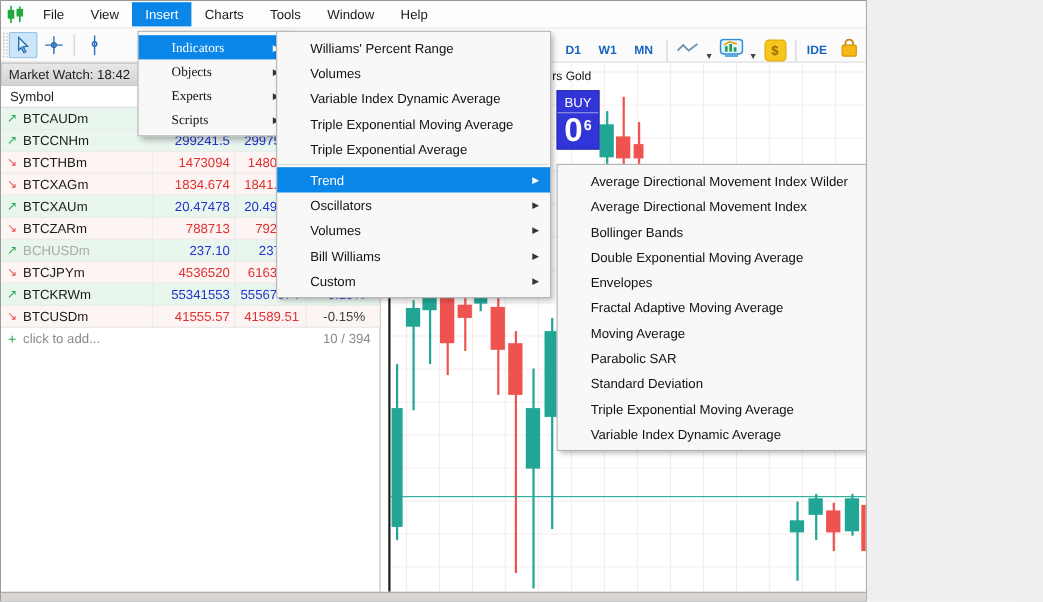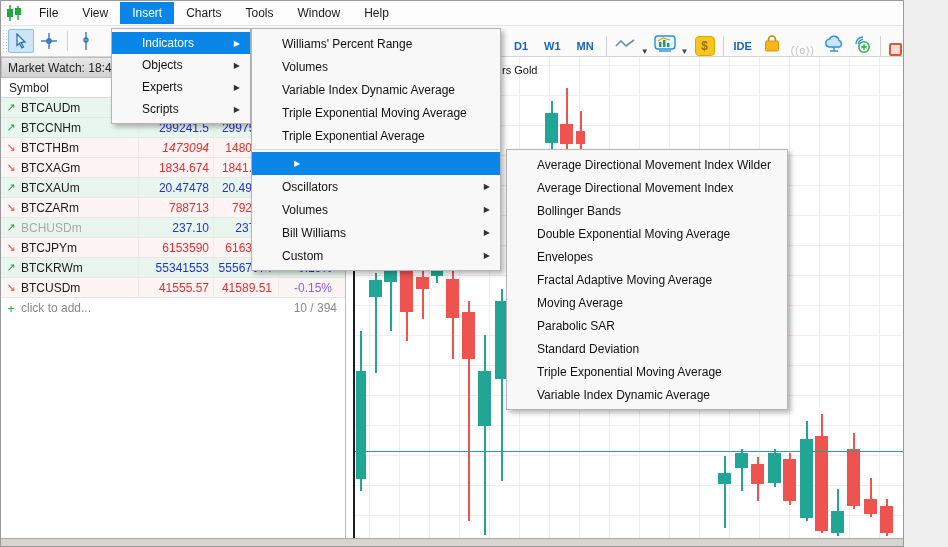--- a/index.html
+++ b/index.html
@@ -1,18 +1,18 @@
 <!DOCTYPE html>
 <html><head>
 <meta charset="utf-8">
 <style>
   html,body{margin:0;padding:0;background:#efefef;}
   *{box-sizing:border-box;}
   .screen{
-    position:relative;width:904px;height:547px;overflow:hidden;
+    position:relative;width:788px;height:547px;overflow:hidden;
     background:#ffffff;border:1px solid #9a9a9a;
     font-family:"Liberation Sans", sans-serif;font-size:12px;color:#1a1a1a;
   }
   
   .menubar{position:absolute;left:0;top:0;width:948px;height:25px;background:#fdfdfd;
     display:flex;align-items:center;border-bottom:1px solid #e3e3e3;}
   .logo{width:26px;display:flex;justify-content:center;align-items:center;}
   .menubar .mitem{padding:4px 12px;cursor:default;}
   .menubar .mitem.active{background:#0a85e8;color:#ffffff;}
   
@@ -66,21 +66,21 @@
   .buywidget .sup{font-size:13px;font-weight:bold;vertical-align:top;margin:-12px 0 0 1px;}
   
   .menu{position:absolute;background:#f8f8f8;border:1px solid #b4b4b4;
     box-shadow:3px 3px 5px rgba(0,0,0,.28);padding:3px 0;z-index:10;}
   .menu-item{height:22px;display:flex;align-items:center;padding:0 10px 0 30px;position:relative;cursor:default;color:#111;}
   .menu-item .sublbl{flex:1;}
   .menu-item .subarrow{font-size:8px;color:#333;margin-left:12px;}
   .menu-item.active{background:#0a85e8;color:#ffffff;}
   .menu-item.active .subarrow{color:#ffffff;}
   .menu-sep{height:1px;background:#d9d9d9;margin:2px 1px;}
-  #insert-menu{left:110px;top:27px;width:140px;}
+  #insert-menu{left:124px;top:27px;width:140px;font-family:Liberation Serif, serif;}
   #indicators-menu{left:250px;top:27px;width:250px;z-index:11;}
   #indicators-menu .menu-item{height:23px;}
   #trend-menu{left:505px;top:148px;width:282px;z-index:12;}
   #trend-menu .menu-item{height:23px;}
   
   .bottom-strip{position:absolute;left:0;top:537px;width:948px;height:10px;background:#d8d5d0;border-top:1px solid #a8a8a8;}
 </style>
 </head>
 <body>
 
@@ -198,21 +198,21 @@
         <div class="mw-row" style="background: rgb(232, 246, 238);">
           <span class="arr" style="color: rgb(31, 162, 74);">↗</span>
           <span class="sym">BTCCNHm</span>
           <span class="bid" style="color: rgb(36, 51, 204);">299241.5</span>
           <span class="ask" style="color: rgb(36, 51, 204);">299756.1</span>
           <span class="chg" style="color: rgb(36, 51, 204);"></span>
         </div>
         <div class="mw-row" style="background: rgb(253, 244, 244);">
           <span class="arr" style="color: rgb(224, 79, 79);">↘</span>
           <span class="sym">BTCTHBm</span>
-          <span class="bid" style="color: rgb(224, 48, 48); font-style: italic;">1473094</span>
+          <span class="bid" style="color: rgb(224, 48, 48);">1473094</span>
           <span class="ask" style="color: rgb(224, 48, 48);">1480120</span>
           <span class="chg" style="color: rgb(224, 48, 48);"></span>
         </div>
         <div class="mw-row" style="background: rgb(253, 244, 244);">
           <span class="arr" style="color: rgb(224, 79, 79);">↘</span>
           <span class="sym">BTCXAGm</span>
           <span class="bid" style="color: rgb(224, 48, 48);">1834.674</span>
           <span class="ask" style="color: rgb(224, 48, 48);">1841.293</span>
           <span class="chg" style="color: rgb(224, 48, 48);"></span>
         </div>
@@ -233,37 +233,37 @@
         <div class="mw-row" style="background: rgb(232, 246, 238);">
           <span class="arr" style="color: rgb(31, 162, 74);">↗</span>
           <span class="sym" style="color: rgb(169, 169, 169);">BCHUSDm</span>
           <span class="bid" style="color: rgb(36, 51, 204);">237.10</span>
           <span class="ask" style="color: rgb(36, 51, 204);">237.96</span>
           <span class="chg" style="color: rgb(36, 51, 204);"></span>
         </div>
         <div class="mw-row" style="background: rgb(253, 244, 244);">
           <span class="arr" style="color: rgb(224, 79, 79);">↘</span>
           <span class="sym">BTCJPYm</span>
-          <span class="bid" style="color: rgb(224, 48, 48);">6153590</span>
+          <span class="bid" style="color: rgb(224, 48, 48);">4536520</span>
           <span class="ask" style="color: rgb(224, 48, 48);">6163480</span>
           <span class="chg" style="color: rgb(224, 48, 48);"></span>
         </div>
         <div class="mw-row" style="background: rgb(232, 246, 238);">
           <span class="arr" style="color: rgb(31, 162, 74);">↗</span>
           <span class="sym">BTCKRWm</span>
           <span class="bid" style="color: rgb(36, 51, 204);">55341553</span>
           <span class="ask" style="color: rgb(36, 51, 204);">55567074</span>
           <span class="chg" style="color: rgb(36, 51, 204);">-0.19%</span>
         </div>
         <div class="mw-row" style="background: rgb(253, 244, 244);">
           <span class="arr" style="color: rgb(224, 79, 79);">↘</span>
           <span class="sym">BTCUSDm</span>
           <span class="bid" style="color: rgb(224, 48, 48);">41555.57</span>
           <span class="ask" style="color: rgb(224, 48, 48);">41589.51</span>
-          <span class="chg" style="color: #8b5cf6;">-0.15%</span>
+          <span class="chg" style="color: #404040;">-0.15%</span>
         </div>
         <div class="mw-colline" style="left: 137px; height: 200px;"></div>
         <div class="mw-colline" style="left: 212px; height: 200px;"></div>
         <div class="mw-colline" style="left: 277px; height: 200px;"></div>
       </div>
     <div class="mw-footer">
       <span class="plus">+</span>
       <span>click to add...</span>
       <span class="cnt">10 / 394</span>
     </div>
@@ -317,20 +317,27 @@
         <div class="candle" style="left: 497.5px; top: 376px; width: 2px; height: 76px; background: rgb(239, 83, 80);"></div>
         <div class="candle" style="left: 492px; top: 392px; width: 13px; height: 57px; background: rgb(239, 83, 80);"></div>
         <div class="candle" style="left: 514.5px; top: 421px; width: 2px; height: 39px; background: rgb(239, 83, 80);"></div>
         <div class="candle" style="left: 509px; top: 442px; width: 13px; height: 15px; background: rgb(239, 83, 80);"></div>
         <div class="candle" style="left: 530.5px; top: 442px; width: 2px; height: 37px; background: rgb(239, 83, 80);"></div>
         <div class="candle" style="left: 525px; top: 449px; width: 13px; height: 27px; background: rgb(239, 83, 80);"></div>
         <div class="candle" style="left: 589.5px; top: 421px; width: 2px; height: 58px; background: rgb(33, 166, 149);"></div>
         <div class="candle" style="left: 588px; top: 474px; width: 5px; height: 2px; background: rgb(33, 166, 149);"></div>
       </div>
     <div class="bidline" id="bid-line" style="top: 394px;"></div>
+    <div class="buywidget">
+      <div class="blab">BUY</div>
+      <div class="bprice">
+        <span>0</span>
+          <span class="sup">6</span>
+      </div>
+    </div>
   </div>
 
   <div class="bottom-strip"></div>
 
   <div class="menu" id="insert-menu">
       <div class="menu-item active">
         <span class="sublbl">Indicators</span>
         <span class="subarrow">▶</span>
       </div>
       <div class="menu-item">
@@ -357,20 +364,21 @@
         <span class="sublbl">Variable Index Dynamic Average</span>
       </div>
       <div class="menu-item">
         <span class="sublbl">Triple Exponential Moving Average</span>
       </div>
       <div class="menu-item">
         <span class="sublbl">Triple Exponential Average</span>
       </div>
       <div class="menu-sep"></div>
       <div class="menu-item active">
+        <span class="sublbl">Trend</span>
         <span class="subarrow">▶</span>
       </div>
       <div class="menu-item">
         <span class="sublbl">Oscillators</span>
         <span class="subarrow">▶</span>
       </div>
       <div class="menu-item">
         <span class="sublbl">Volumes</span>
         <span class="subarrow">▶</span>
       </div>

